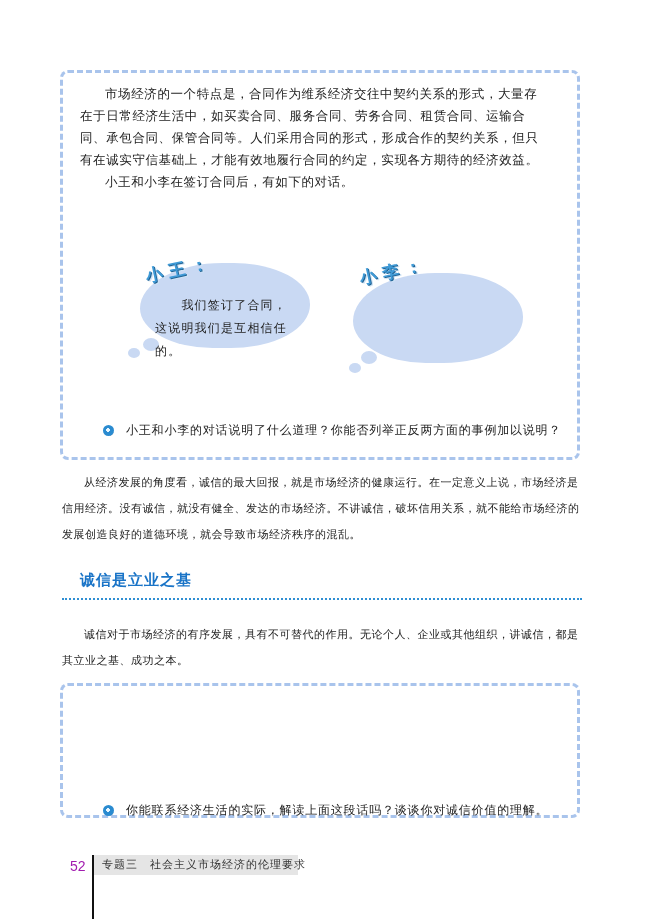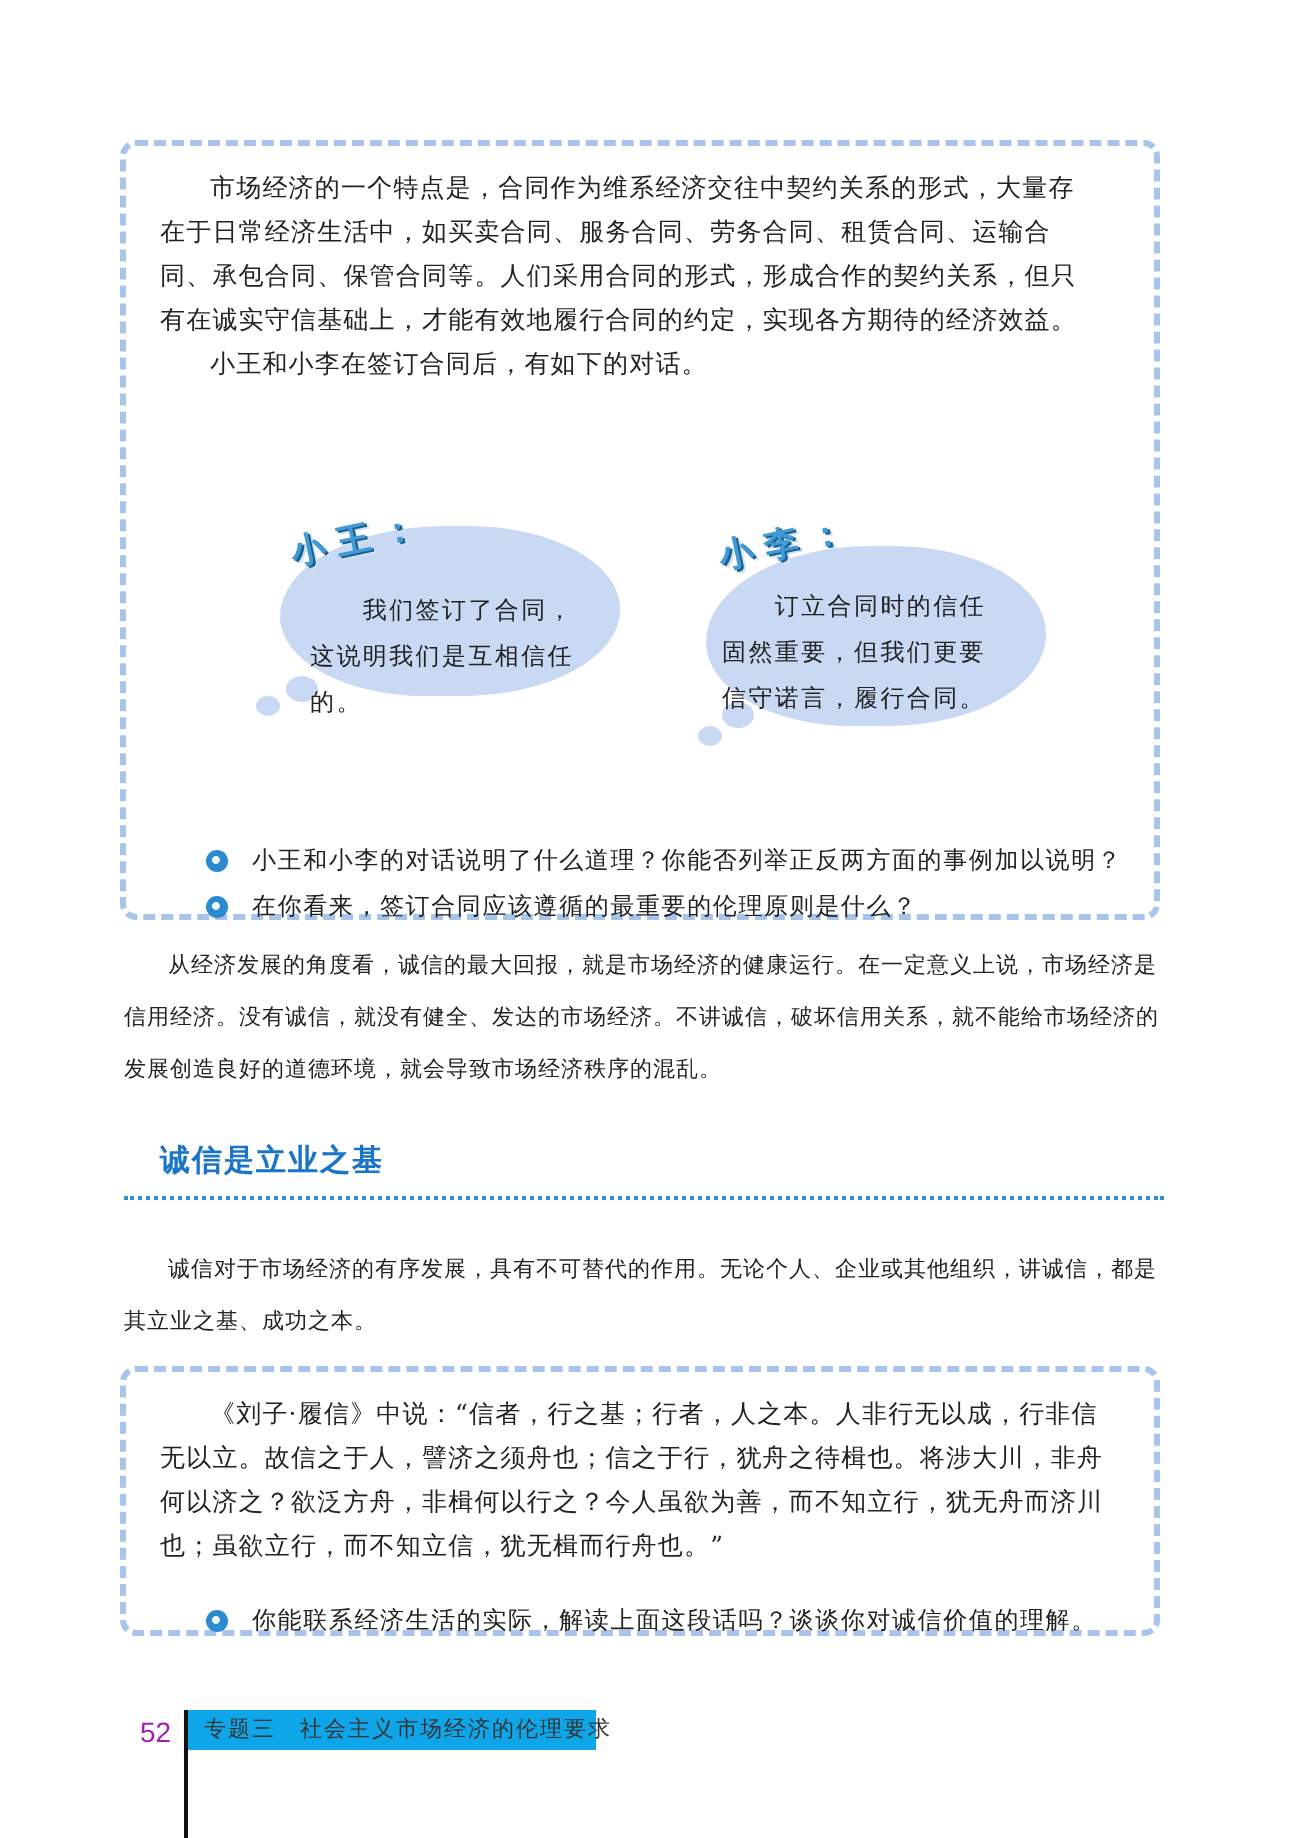--- a/index.html
+++ b/index.html
@@ -63,21 +63,21 @@
   }
 
   .footer-num {
     position: absolute; left: 70px; top: 858px; font-size: 14px; color: #a21caf;
     font-family: "Liberation Sans", sans-serif;
   }
   .footer-rule {
     position: absolute; left: 92px; top: 855px; width: 2px; height: 64px; background: #111;
   }
   .footer-band {
-    position: absolute; left: 94px; top: 855px; width: 204px; height: 20px; background: #0ea5e9;
+    position: absolute; left: 94px; top: 855px; width: 204px; height: 20px; background: #e5e5e5;
     font-size: 11px; line-height: 20px; letter-spacing: 1px; color: #333; padding-left: 8px; box-sizing: border-box;
     font-family: "DejaVu Sans", "Liberation Sans", sans-serif;
     white-space: nowrap;
   }
 </style>
 </head>
 <body>
 
 <div class="box box1">
   <div class="inner">
@@ -88,43 +88,35 @@
   <div class="puff" style="left:65px; top:275px; width:12px; height:10px;"></div>
   <div class="puff" style="left:80px; top:265px; width:16px; height:13px;"></div>
   <div class="bubble" style="left:77px; top:190px; width:170px; height:85px;"></div>
   <div class="speaker" style="left:82px; top:185px;">小王：</div>
   <div class="bubble-text" style="left:92px; top:222px; width:145px; text-indent:2.2em;">我们签订了合同，这说明我们是互相信任的。</div>
 
   <div class="puff" style="left:286px; top:290px; width:12px; height:10px;"></div>
   <div class="puff" style="left:298px; top:278px; width:16px; height:13px;"></div>
   <div class="bubble" style="left:290px; top:200px; width:170px; height:90px;"></div>
   <div class="speaker" style="left:296px; top:187px;">小李：</div>
-  <div class="bubble-text" style="left:298px; top:220px; width:140px; text-indent:2.2em;">订立合同时的信任固然重要，但我们更要信守诺言，履行合同。</div>
 
   <div class="q" style="top:333px;">
     <span class="bullet"></span>
     <span class="txt">小王和小李的对话说明了什么道理？你能否列举正反两方面的事例加以说明？</span>
-  </div>
-  <div class="q" style="top:356px;">
-    <span class="bullet"></span>
-    <span class="txt">在你看来，签订合同应该遵循的最重要的伦理原则是什么？</span>
   </div>
 </div>
 
 <div class="body-text indent" style="top:470px;">从经济发展的角度看，诚信的最大回报，就是市场经济的健康运行。在一定意义上说，市场经济是信用经济。没有诚信，就没有健全、发达的市场经济。不讲诚信，破坏信用关系，就不能给市场经济的发展创造良好的道德环境，就会导致市场经济秩序的混乱。</div>
 
 <div class="section-title">诚信是立业之基</div>
 <div class="dots"></div>
 
 <div class="body-text indent" style="top:622px;">诚信对于市场经济的有序发展，具有不可替代的作用。无论个人、企业或其他组织，讲诚信，都是其立业之基、成功之本。</div>
 
 <div class="box box2">
-  <div class="inner">
-    <p class="indent">《刘子·履信》中说：“信者，行之基；行者，人之本。人非行无以成，行非信无以立。故信之于人，譬济之须舟也；信之于行，犹舟之待楫也。将涉大川，非舟何以济之？欲泛方舟，非楫何以行之？今人虽欲为善，而不知立行，犹无舟而济川也；虽欲立行，而不知立信，犹无楫而行舟也。”</p>
-  </div>
   <div class="q" style="top:100px;">
     <span class="bullet"></span>
     <span class="txt">你能联系经济生活的实际，解读上面这段话吗？谈谈你对诚信价值的理解。</span>
   </div>
 </div>
 
 <div class="footer-num">52</div>
 <div class="footer-rule"></div>
 <div class="footer-band">专题三　社会主义市场经济的伦理要求</div>
 

